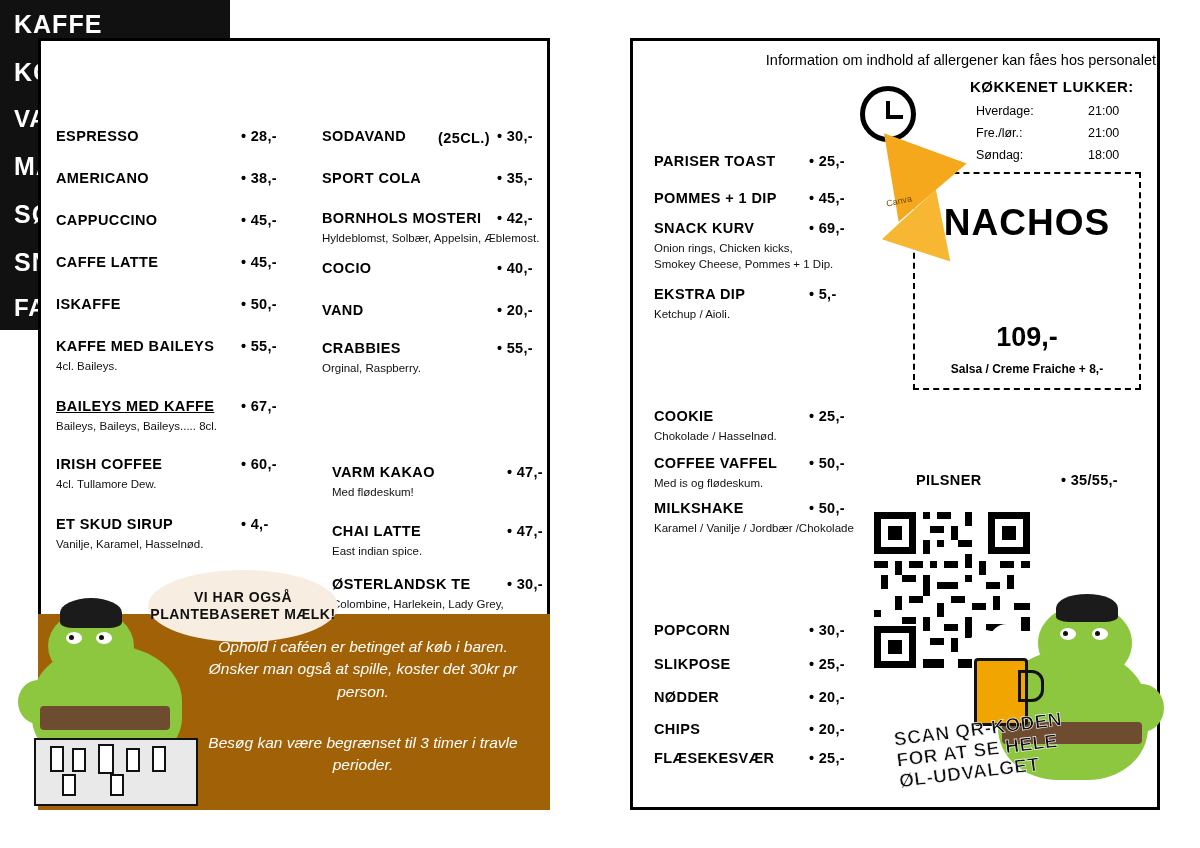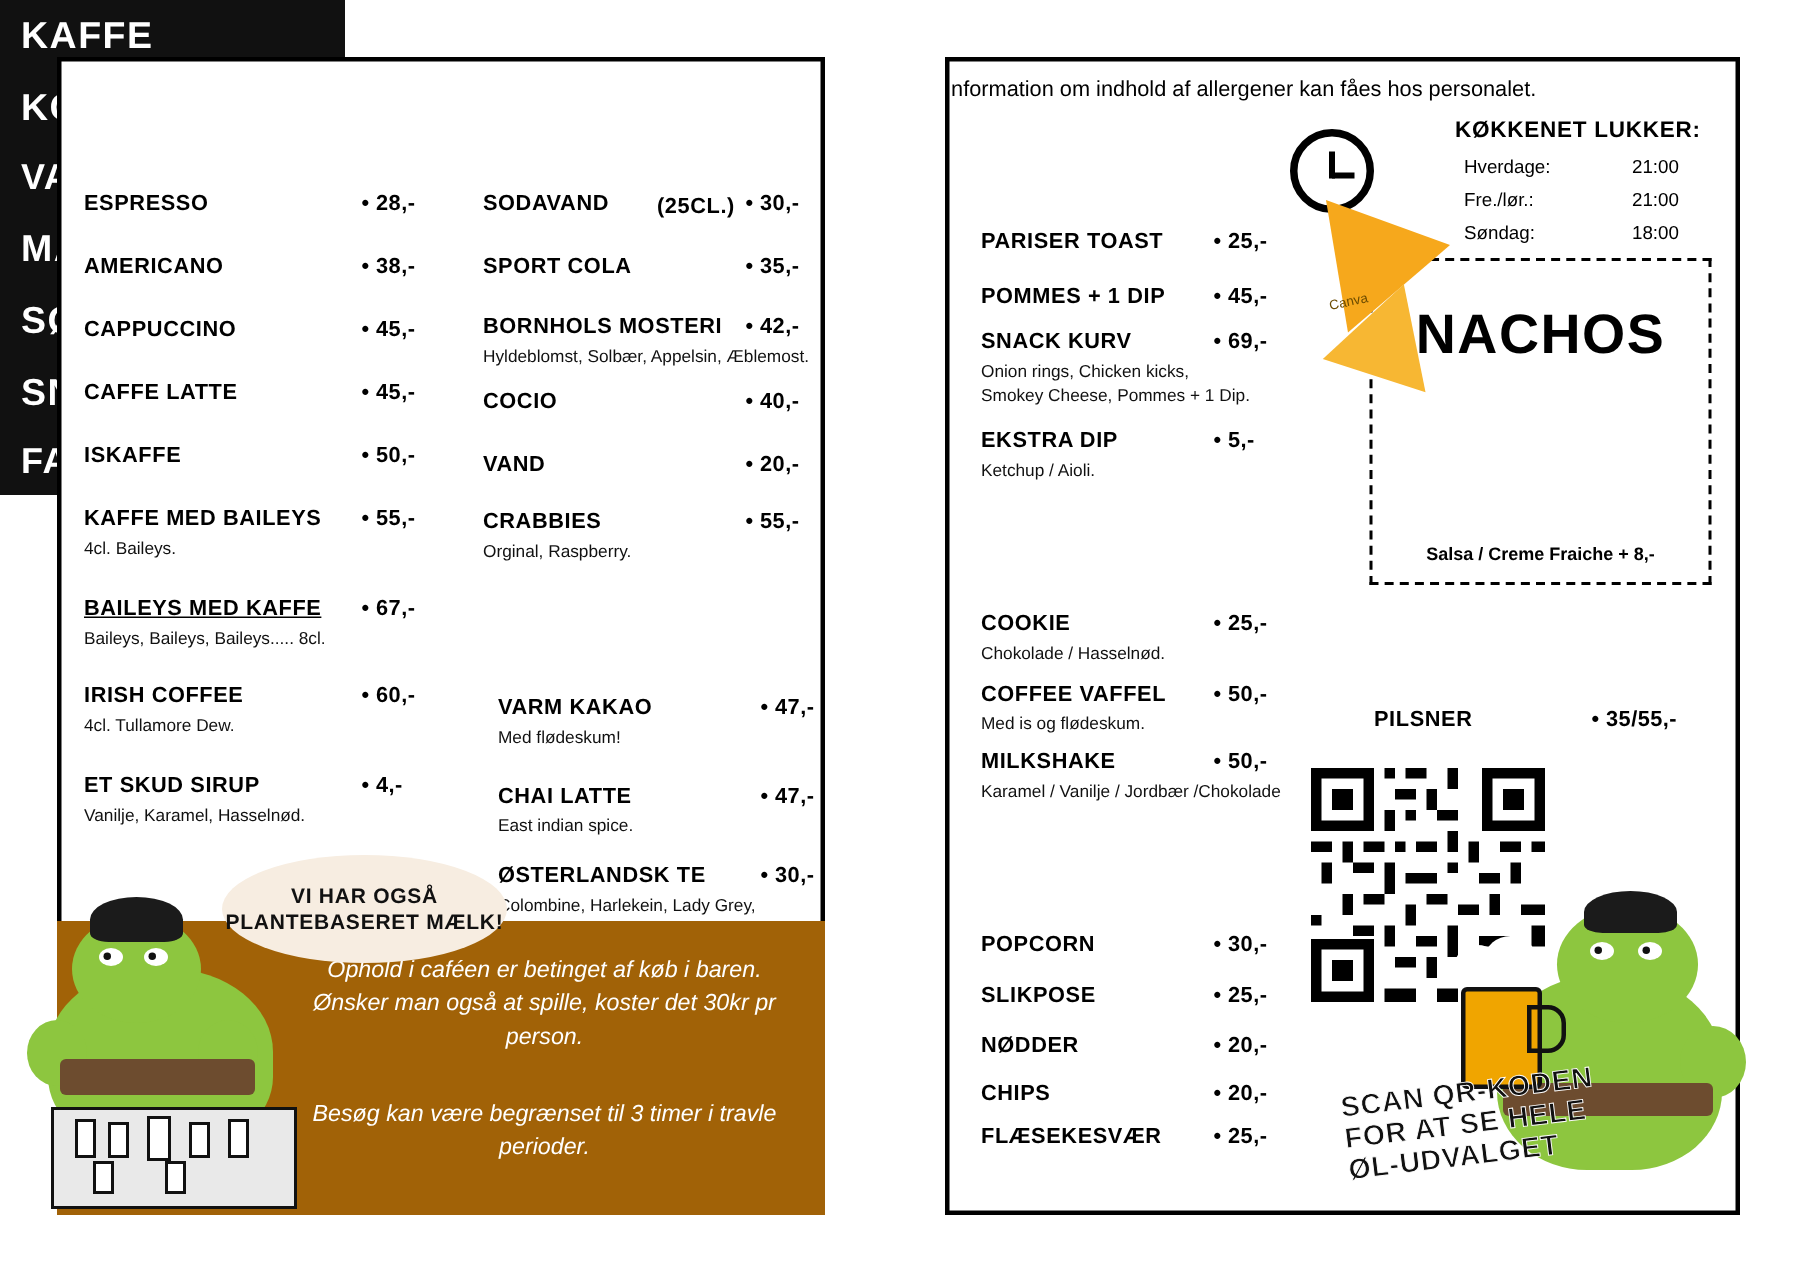--- a/index.html
+++ b/index.html
@@ -101,21 +101,21 @@
     line-height:1.25;
     letter-spacing:0.5px;
     color:#111;
     z-index:6;
   }
 
   
   #allergen{
     position:absolute;
     left:630px;top:52px;width:530px;
-    text-align:left;
+    text-align:right;
     font-size:14.5px;
     color:#000;
   }
 
   
   #kitchen{
     position:absolute;left:860px;top:78px;width:290px;height:82px;
   }
   #kitchen .ktitle{
     position:absolute;left:110px;top:0;
@@ -357,20 +357,21 @@
     <div class="krow" style="left:116px;top:70px;">Søndag:</div>
     <div class="krow" style="left:228px;top:70px;">18:00</div>
   </div>
 
   <div class="chip" id="chip1"></div>
   <div class="chip" id="chip2"></div>
   <div class="chip-label">Canva</div>
 
   <div id="nachos">
     <div class="ntitle">NACHOS</div>
+    <div class="nprice">109,-</div>
     <div class="nextra">Salsa / Creme Fraiche + 8,-</div>
   </div>
 
   <div class="hdr" style="left:642px;top:88px;width:220px;height:48px;font-size:25px;">MAD</div>
 
   <div class="item" style="left:654px;top:153px;width:210px;">
     <span class="nm">PARISER TOAST</span>
     <span class="pr" style="left:155px;">• 25,-</span>
   </div>
   <div class="item" style="left:654px;top:190px;width:210px;">

